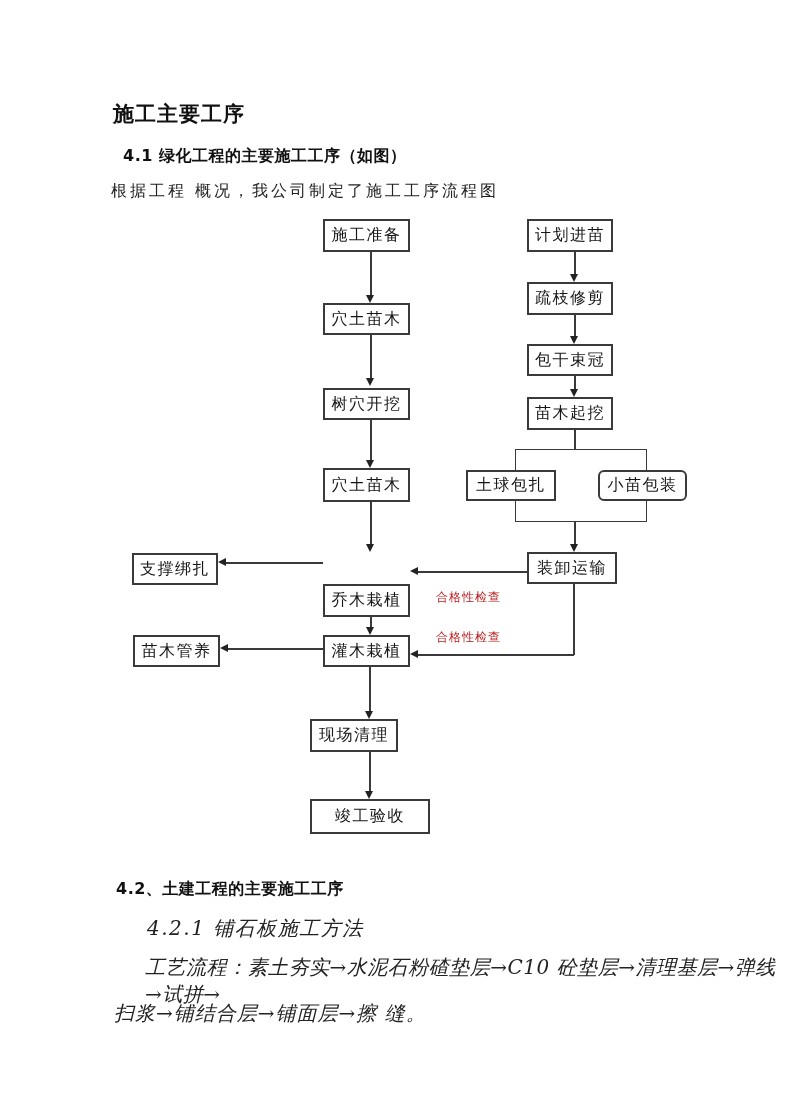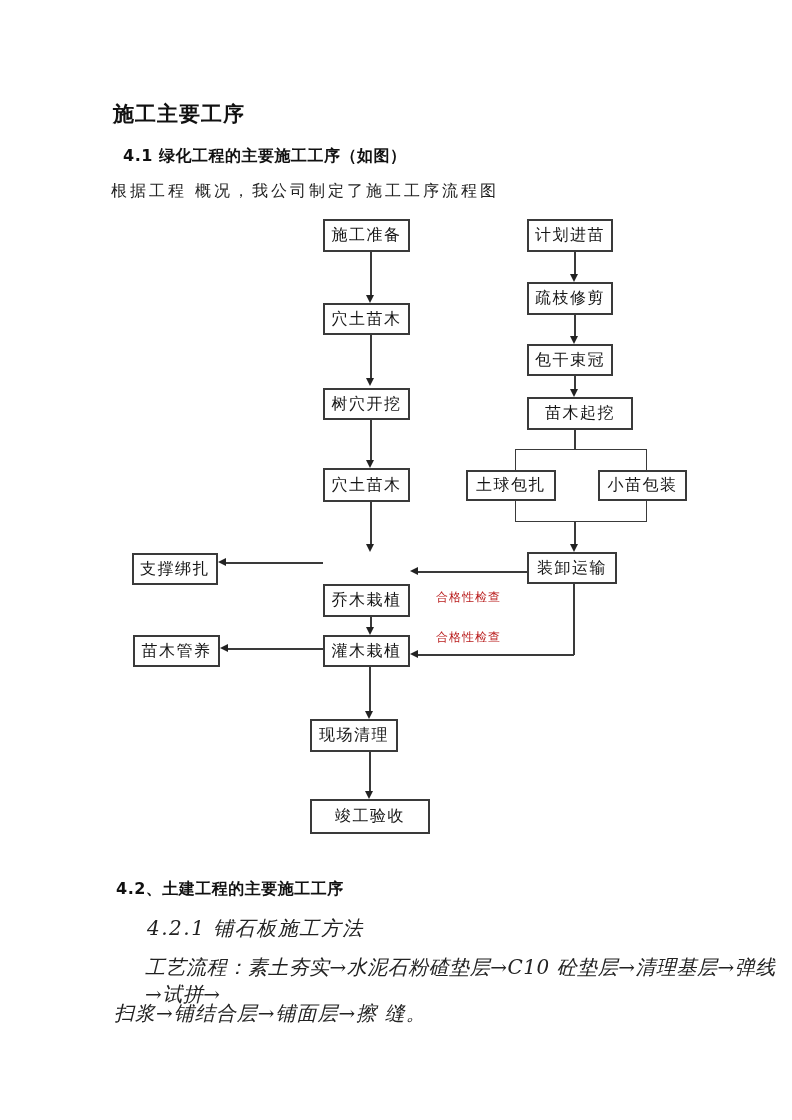--- a/index.html
+++ b/index.html
@@ -85,23 +85,23 @@
     <div class="fbox" style="left:323px;top:635px;width:87px;height:32px;">灌木栽植</div>
     <div class="fbox" style="left:310px;top:719px;width:88px;height:33px;">现场清理</div>
     <div class="fbox" style="left:310px;top:799px;width:120px;height:35px;">竣工验收</div>
 
     <div class="fbox" style="left:132px;top:553px;width:86px;height:32px;">支撑绑扎</div>
     <div class="fbox" style="left:133px;top:635px;width:87px;height:32px;">苗木管养</div>
 
     <div class="fbox" style="left:527px;top:219px;width:86px;height:33px;">计划进苗</div>
     <div class="fbox" style="left:527px;top:282px;width:86px;height:33px;">疏枝修剪</div>
     <div class="fbox" style="left:527px;top:344px;width:86px;height:32px;">包干束冠</div>
-    <div class="fbox" style="left:527px;top:397px;width:106px;height:33px;">苗木起挖</div>
+    <div class="fbox" style="left:527px;top:397px;width:86px;height:33px;">苗木起挖</div>
     <div class="fbox" style="left:466px;top:470px;width:90px;height:31px;">土球包扎</div>
-    <div class="fbox" style="left:598px;top:470px;width:89px;height:31px;">小苗包装</div>
+    <div class="fbox" style="left:598px;top:470px;width:89px;height:31px;border-radius:6px;">小苗包装</div>
     <div class="fbox" style="left:527px;top:552px;width:90px;height:32px;">装卸运输</div>
   </div>
 
   <div class="abs h-bold h2" style="left:116px;top:879px;">4.2、土建工程的主要施工工序</div>
   <div class="abs kai" style="left:147px;top:915px;letter-spacing:1.5px;">4.2.1 铺石板施工方法</div>
   <div class="abs kai" style="left:145px;top:954px;letter-spacing:0.5px;">工艺流程：素土夯实→水泥石粉碴垫层→C10 砼垫层→清理基层→弹线→试拼→</div>
   <div class="abs kai" style="left:114px;top:1000px;letter-spacing:1px;">扫浆→铺结合层→铺面层→擦 缝。</div>
 
 </div>
 

